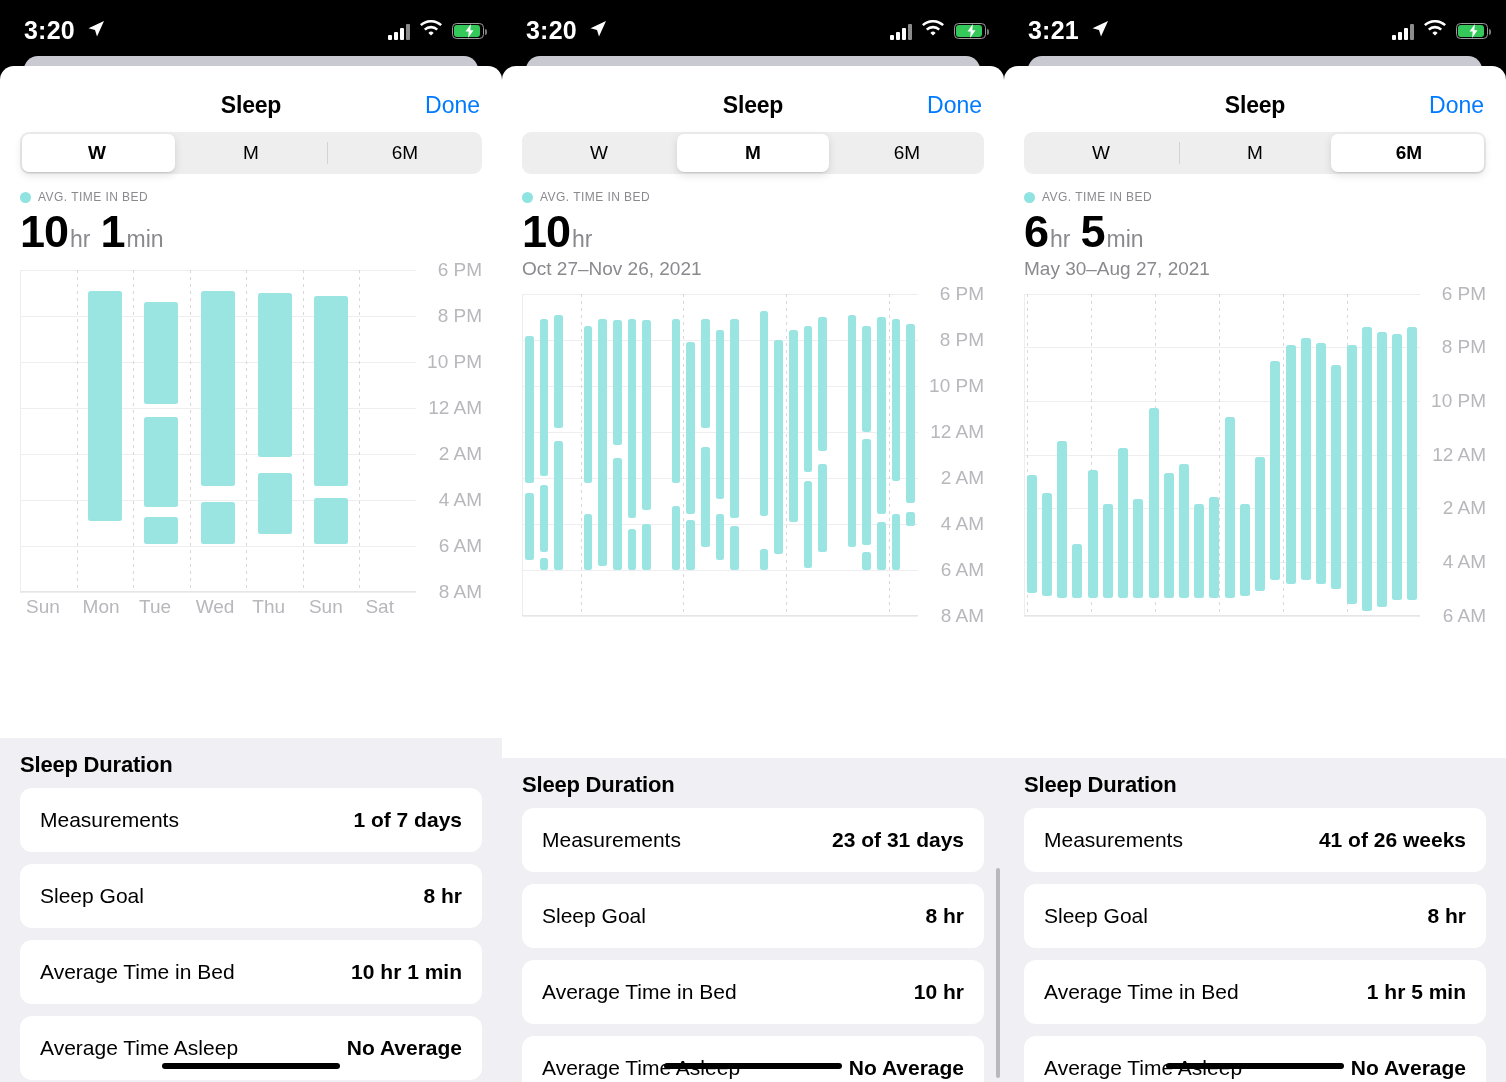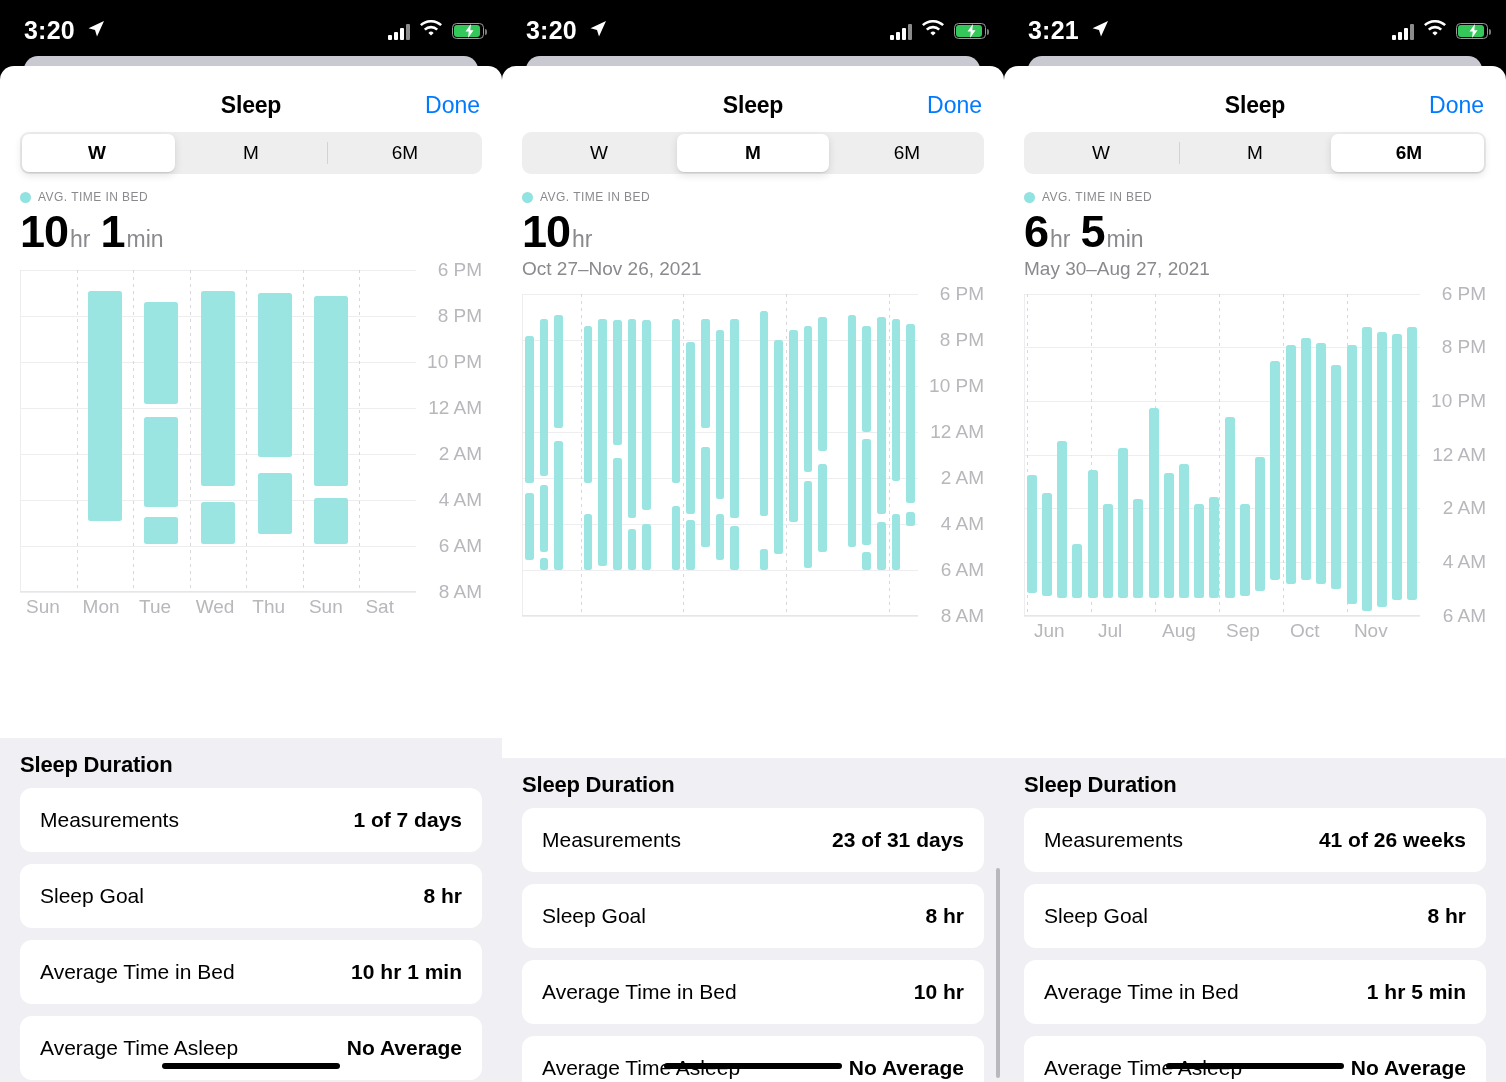--- a/index.html
+++ b/index.html
@@ -442,28 +442,20 @@
           </div>
           <div class="ylabs">
             <div class="ylab" style="top:0.0px">6 PM</div>
             <div class="ylab" style="top:53.7px">8 PM</div>
             <div class="ylab" style="top:107.3px">10 PM</div>
             <div class="ylab" style="top:161.0px">12 AM</div>
             <div class="ylab" style="top:214.7px">2 AM</div>
             <div class="ylab" style="top:268.3px">4 AM</div>
             <div class="ylab" style="top:322.0px">6 AM</div>
           </div>
-          <div class="xlabs">
-            <div class="xlab" style="left:10.0px">Jun</div>
-            <div class="xlab" style="left:74.0px">Jul</div>
-            <div class="xlab" style="left:138.0px">Aug</div>
-            <div class="xlab" style="left:202.0px">Sep</div>
-            <div class="xlab" style="left:265.9px">Oct</div>
-            <div class="xlab" style="left:329.9px">Nov</div>
-          </div>
         </div>
         <div class="listsec" style="top:692px;">
           <div class="hd">Sleep Duration</div>
           <div class="row">
             <span class="k">Measurements</span>
             <span class="v">41 of 26 weeks</span>
           </div>
           <div class="row">
             <span class="k">Sleep Goal</span>
             <span class="v">8 hr</span>

